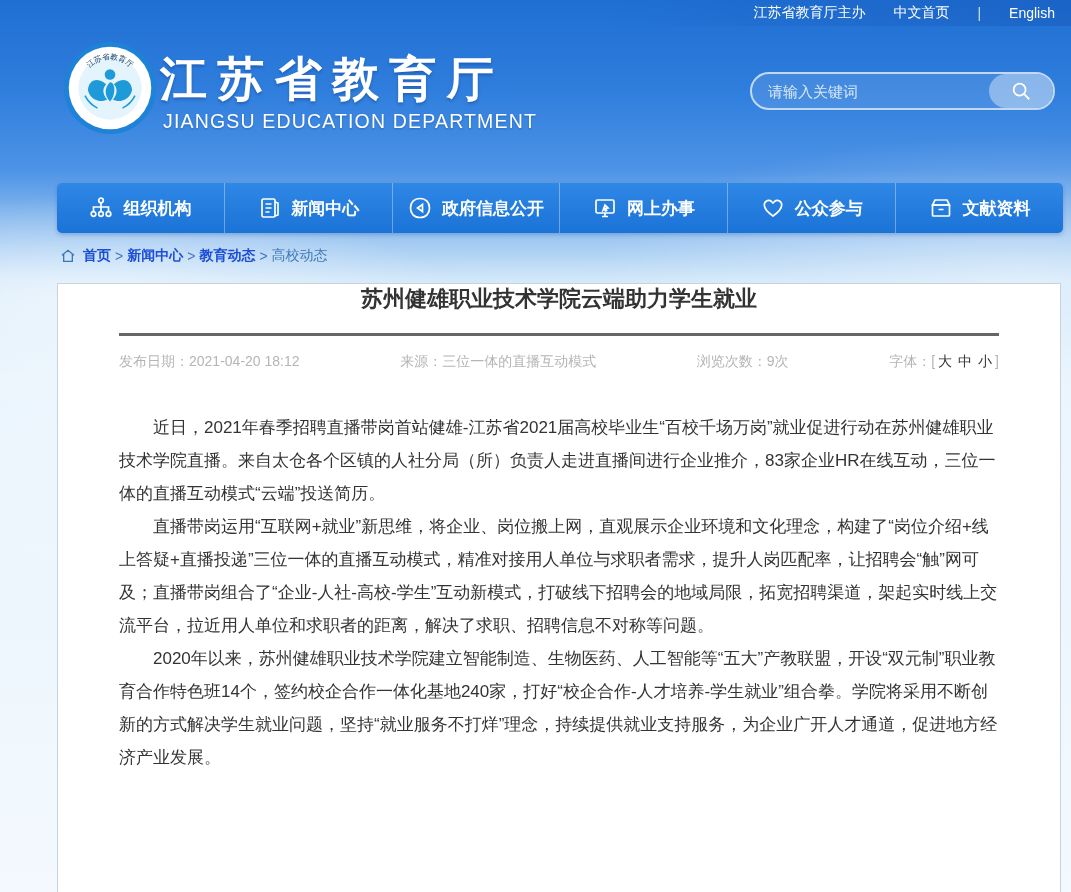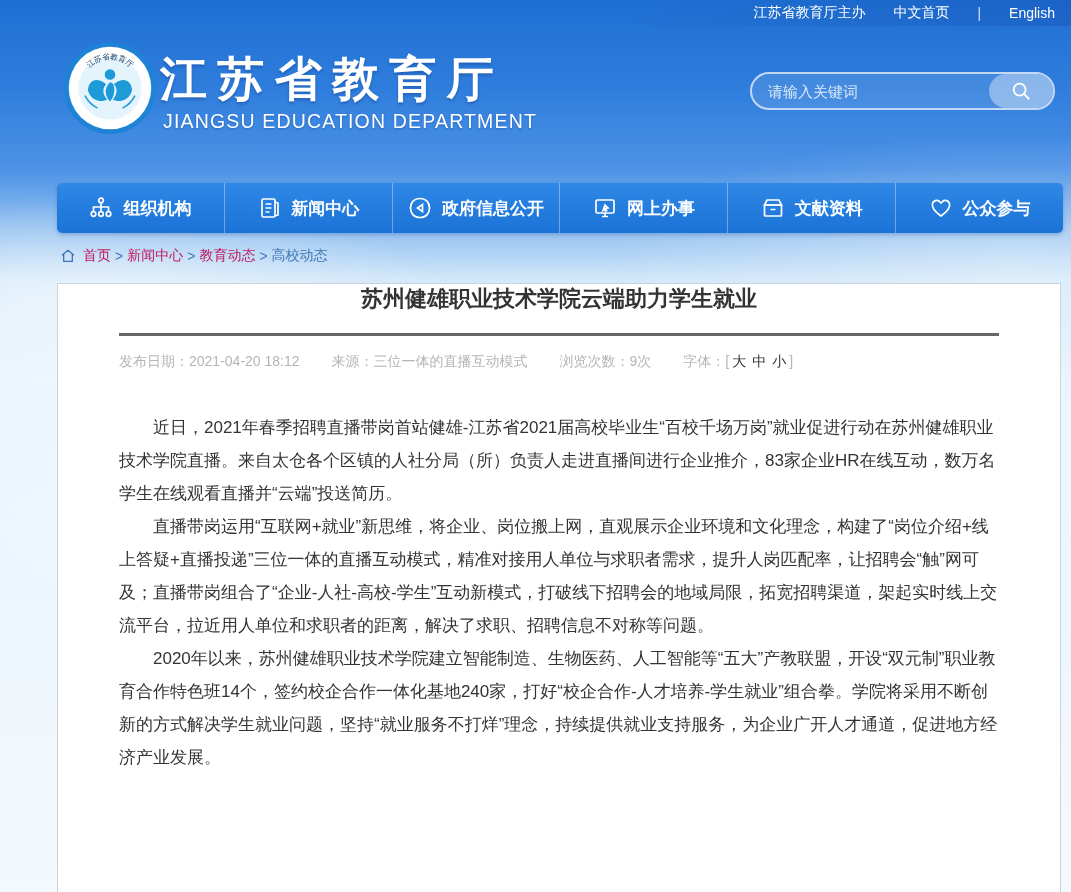--- a/index.html
+++ b/index.html
@@ -64,35 +64,35 @@
     border-right:1px solid rgba(255,255,255,.35);
   }
   .nav-item:last-child { border-right:none; }
   .nav-item svg { display:block; }
 
   
   .breadcrumb {
     position:absolute; left:60px; top:247px; display:flex; align-items:center; gap:4px;
     font-size:14px; color:#3f77b6;
   }
-  .breadcrumb a { color:#be185d; text-decoration:none; cursor:pointer; }
+  .breadcrumb a { color:#1d4ed8; text-decoration:none; cursor:pointer;font-weight:bold; }
   .breadcrumb .home-ico { margin-right:3px; display:flex; }
 
   
   .panel {
     position:absolute; left:57px; top:283px; width:1004px; height:609px;
     background:#fff; border:1px solid #c9d3dd; border-bottom:none;
   }
   .article-title {
     text-align:center; font-size:22px; font-weight:bold; color:#333;
     font-family:"Liberation Sans","DejaVu Sans",sans-serif;
   }
   .title-rule { width:880px; margin:19px auto 0; border-top:3px solid #666; }
   .meta {
-    width:880px; margin:17px auto 0; display:flex; justify-content:flex-start; gap:32px;
+    width:880px; margin:17px auto 0; display:flex; justify-content:space-between; gap:32px;
     font-size:14px; color:#b5b5b5; white-space:nowrap;
   }
   .meta .fs { color:#333; cursor:pointer; padding:0 3px; }
   .article-body { width:880px; margin:40px auto 0; font-size:17px; line-height:33px; color:#333; }
   .article-body p { text-indent:2em; }
 </style>
 </head>
 <body>
 
 <div class="topbar">
@@ -165,31 +165,31 @@
   </div>
   <div class="nav-item">
     <svg width="24" height="24" viewBox="0 0 24 24" fill="none" stroke="#fff" stroke-width="1.7">
       <rect x="3" y="4" width="18" height="13" rx="1.5"></rect>
       <path d="M9 20.5 H15 M12 17 V20.5 M12 9 L15 12 L12.7 12.3 L13.6 14.6 L12.4 15 L11.6 12.8 L10.2 14 Z"></path>
     </svg>
     <span>网上办事</span>
   </div>
   <div class="nav-item">
     <svg width="24" height="24" viewBox="0 0 24 24" fill="none" stroke="#fff" stroke-width="1.7">
+      <path d="M12 20 C 5 15 2.5 11 3.5 7.5 C 4.3 4.8 8 3.2 10.5 5.5 L12 7 L13.5 5.5 C 16 3.2 19.7 4.8 20.5 7.5 C 21.5 11 19 15 12 20 Z"></path>
+    </svg>
+    <span>公众参与</span>
+  </div>
+  <div class="nav-item">
+    <svg width="24" height="24" viewBox="0 0 24 24" fill="none" stroke="#fff" stroke-width="1.7">
       <path d="M6 4 H18 L20.5 9 H3.5 Z"></path>
         <rect x="3.5" y="9" width="17" height="11" rx="1"></rect>
       <path d="M9.5 13.5 H14.5"></path>
     </svg>
     <span>文献资料</span>
-  </div>
-  <div class="nav-item">
-    <svg width="24" height="24" viewBox="0 0 24 24" fill="none" stroke="#fff" stroke-width="1.7">
-      <path d="M12 20 C 5 15 2.5 11 3.5 7.5 C 4.3 4.8 8 3.2 10.5 5.5 L12 7 L13.5 5.5 C 16 3.2 19.7 4.8 20.5 7.5 C 21.5 11 19 15 12 20 Z"></path>
-    </svg>
-    <span>公众参与</span>
   </div>
 </div>
 
 <div class="breadcrumb">
   <span class="home-ico">
     <svg width="16" height="16" viewBox="0 0 24 24" fill="none" stroke="#3f77b6" stroke-width="2">
       <path d="M3 11 L12 3.5 L21 11 M5.5 9.5 V20 H18.5 V9.5"></path>
     </svg>
   </span>
   <a>首页</a>
@@ -208,18 +208,18 @@
   <div class="meta">
     <span>发布日期：2021-04-20 18:12</span>
     <span>来源：三位一体的直播互动模式</span>
     <span>浏览次数：9次</span>
     <span>
       <span>字体：</span><span>[</span><span class="fs">大</span><span class="fs">中</span><span class="fs">小</span><span>]</span>
     </span>
   </div>
 
   <div class="article-body">
-    <p>近日，2021年春季招聘直播带岗首站健雄-江苏省2021届高校毕业生“百校千场万岗”就业促进行动在苏州健雄职业技术学院直播。来自太仓各个区镇的人社分局（所）负责人走进直播间进行企业推介，83家企业HR在线互动，数万名学生在线观看直播并“云端”投送简历。</p>
+    <p>近日，2021年春季招聘直播带岗首站健雄-江苏省2021届高校毕业生“百校千场万岗”就业促进行动在苏州健雄职业技术学院直播。来自太仓各个区镇的人社分局（所）负责人走进直播间进行企业推介，83家企业HR在线互动，三位一体的直播互动模式“云端”投送简历。</p>
     <p>直播带岗运用“互联网+就业”新思维，将企业、岗位搬上网，直观展示企业环境和文化理念，构建了“岗位介绍+线上答疑+直播投递”三位一体的直播互动模式，精准对接用人单位与求职者需求，提升人岗匹配率，让招聘会“触”网可及；直播带岗组合了“企业-人社-高校-学生”互动新模式，打破线下招聘会的地域局限，拓宽招聘渠道，架起实时线上交流平台，拉近用人单位和求职者的距离，解决了求职、招聘信息不对称等问题。</p>
     <p>2020年以来，苏州健雄职业技术学院建立智能制造、生物医药、人工智能等“五大”产教联盟，开设“双元制”职业教育合作特色班14个，签约校企合作一体化基地240家，打好“校企合作-人才培养-学生就业”组合拳。学院将采用不断创新的方式解决学生就业问题，坚持“就业服务不打烊”理念，持续提供就业支持服务，为企业广开人才通道，促进地方经济产业发展。</p>
   </div>
 
 </div>
 
 </body></html>

